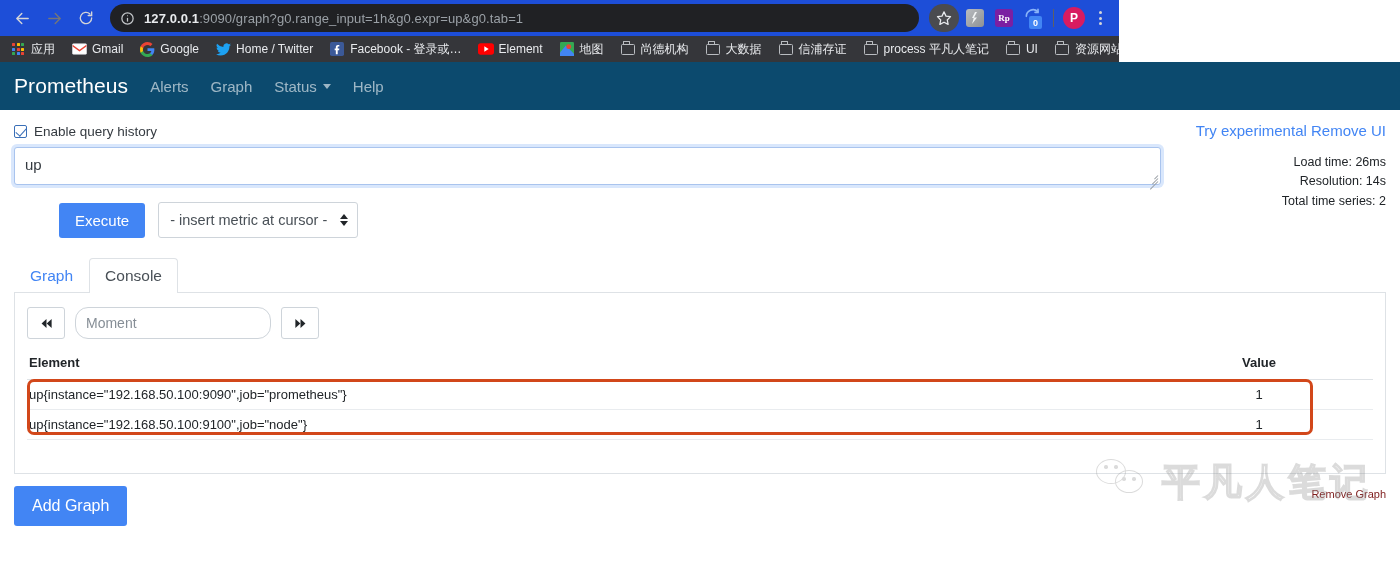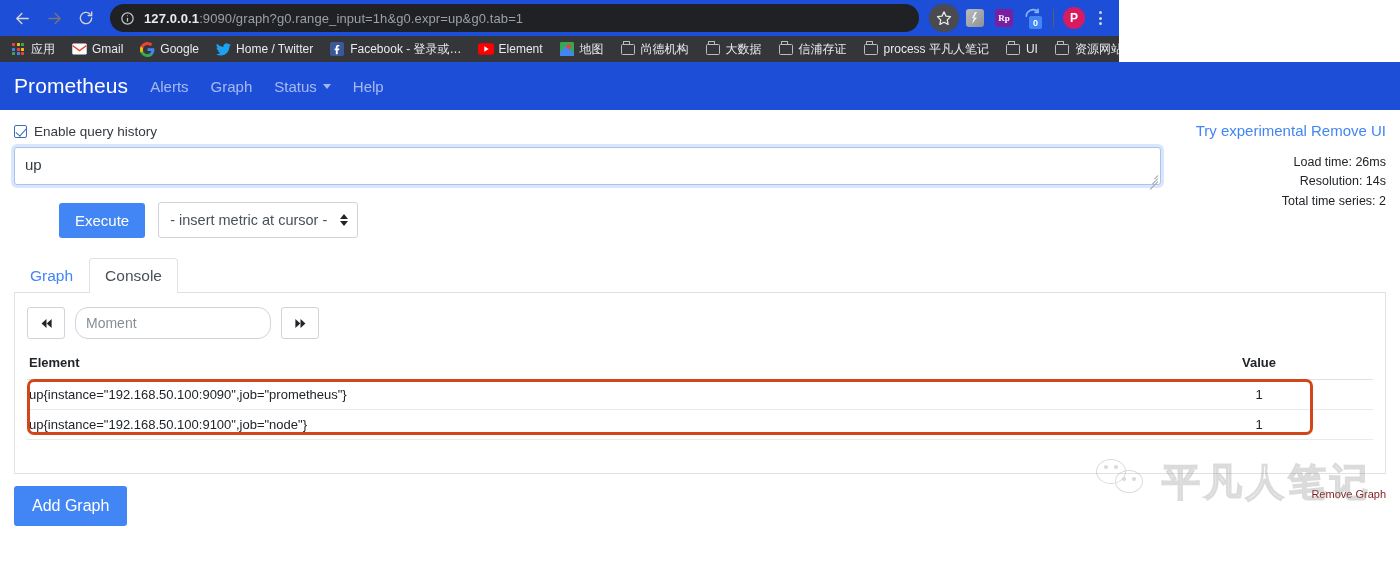--- a/index.html
+++ b/index.html
@@ -83,21 +83,21 @@
   .apps-grid i { width:3px;height:3px;display:block;border-radius:0.5px; }
   .folder {
     width:14px;height:11px;border:1.4px solid #b9bcc0;border-radius:1.5px;position:relative;
   }
   .folder:before{content:"";position:absolute;left:1px;top:-3.2px;width:5px;height:3px;
     border:1.4px solid #b9bcc0;border-bottom:none;border-radius:1px 1px 0 0;}
   .chev-more { margin-left:auto; color:#cfd1d4; font-size:13px; padding-left:6px; cursor:pointer;}
 
   
   .pnav {
-    height:48px; background:#1d4ed8; display:flex; align-items:center;
+    height:48px; background:#0c4a6e; display:flex; align-items:center;
     padding:12px 14px; color:#fff;
   }
   .brand { font-size:21px; color:#fff; margin-right:22px; cursor:pointer; letter-spacing:.1px;}
   .pnav a.nl {
     color:rgba(255,255,255,.6); text-decoration:none; font-size:15px;
     margin-right:22px; cursor:pointer; display:inline-flex; align-items:center;
   }
   .caret {
     display:inline-block; width:0;height:0;margin-left:6px;
     border-left:4px solid transparent;border-right:4px solid transparent;

